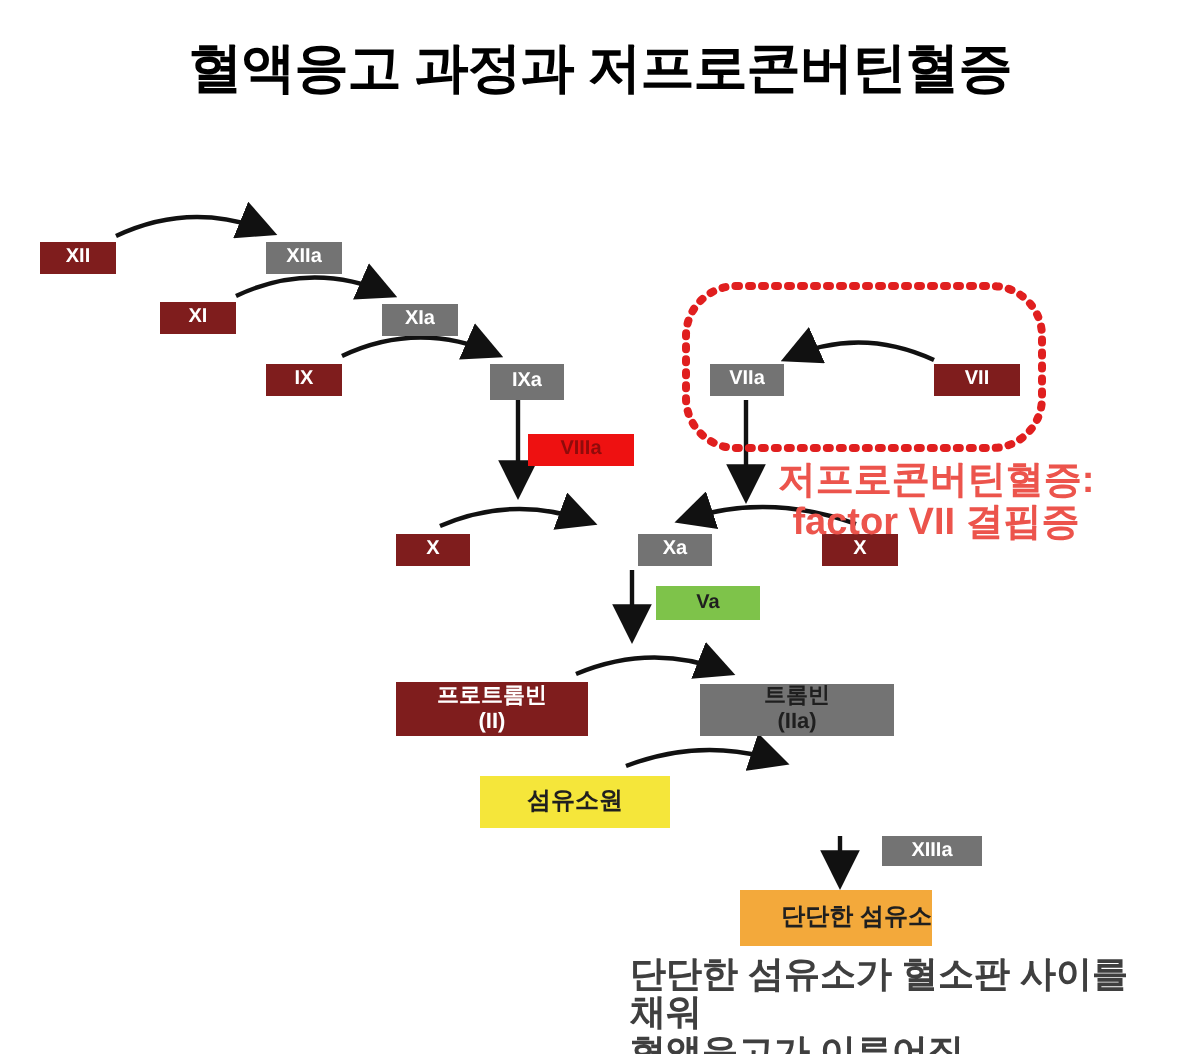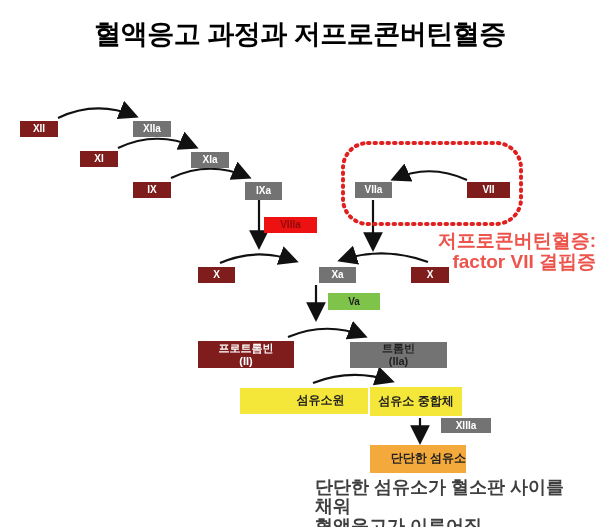--- a/index.html
+++ b/index.html
@@ -19,21 +19,21 @@
   .blue{background:#7f1d1d;}
   .orange{background:#737373;}
   .redbox{background:#ee1111;color:#8f0b0b;}
   .green{background:#7ec34a;color:#1f1f1f;}
   .yellow{background:#f5e63a;color:#1f1f1f;}
   .gold{background:#f3a93b;color:#1f1f1f;justify-content:flex-end;}
   .darktext{color:#1f1f1f;}
   .two-line{font-size:11px;}
   .kr{font-size:12px;}
   .annotation{
-    position:absolute;top:230px;left:340px;width:256px;text-align:right;
+    position:absolute;top:230px;left:340px;width:256px;text-align:center;
     color:#ec544c;font-size:19px;font-weight:bold;line-height:1.12;
   }
   .caption{
     position:absolute;top:478px;left:315px;width:270px;text-align:left;
     color:#3f3f3f;font-size:18px;font-weight:bold;line-height:1.08;
   }
   
   #n-xii{left:20px;top:121px;width:38px;height:16px;}
   #n-xiia{left:133px;top:121px;width:38px;height:16px;}
   #n-xi{left:80px;top:151px;width:38px;height:16px;}
@@ -42,21 +42,21 @@
   #n-ixa{left:245px;top:182px;width:37px;height:18px;}
   #n-viia{left:355px;top:182px;width:37px;height:16px;}
   #n-vii{left:467px;top:182px;width:43px;height:16px;}
   #n-viiia{left:264px;top:217px;width:53px;height:16px;}
   #n-x-left{left:198px;top:267px;width:37px;height:16px;}
   #n-xa{left:297px;top:267px;width:37px;height:16px;margin-left:22px;}
   #n-x-right{left:411px;top:267px;width:38px;height:16px;}
   #n-va{left:328px;top:293px;width:52px;height:17px;}
   #n-prothrombin{left:198px;top:341px;width:96px;height:27px;}
   #n-thrombin{left:350px;top:342px;width:97px;height:26px;}
-  #n-fibrinogen{left:240px;top:388px;width:95px;height:26px;padding-left:33px;}
+  #n-fibrinogen{left:240px;top:388px;width:95px;height:26px;}
   #n-fibrin-polymer{left:370px;top:387px;width:92px;height:29px;}
   #n-xiiia{left:441px;top:418px;width:50px;height:15px;}
   #n-stable-fibrin{left:370px;top:445px;width:96px;height:28px;}
 </style>
 </head>
 <body>
 
 <div class="stage">
 
   <div class="title">혈액응고 과정과 저프로콘버틴혈증</div>
@@ -132,23 +132,20 @@
   </div>
   <div class="node orange two-line darktext" id="n-thrombin">
     <div>
       <div>트롬빈</div>
       <div>(IIa)</div>
     </div>
   </div>
   <div class="node yellow kr" id="n-fibrinogen">
       <span>섬유소원</span>
     </div>
-  <div class="node yellow kr" id="n-fibrin-polymer">
-      <span>섬유소 중합체</span>
-    </div>
   <div class="node orange" id="n-xiiia">
       <span>XIIIa</span>
     </div>
   <div class="node gold kr" id="n-stable-fibrin">
       <span>단단한 섬유소</span>
     </div>
 
   <div class="annotation">
     <div>저프로콘버틴혈증:</div>
     <div>factor VII 결핍증</div>

